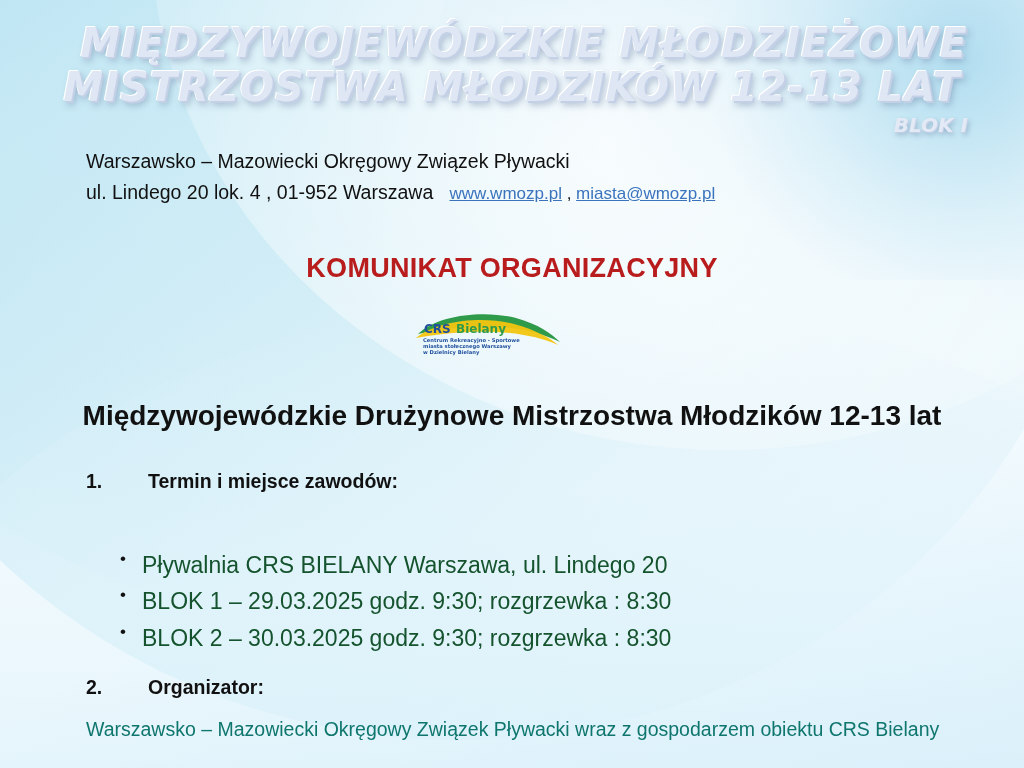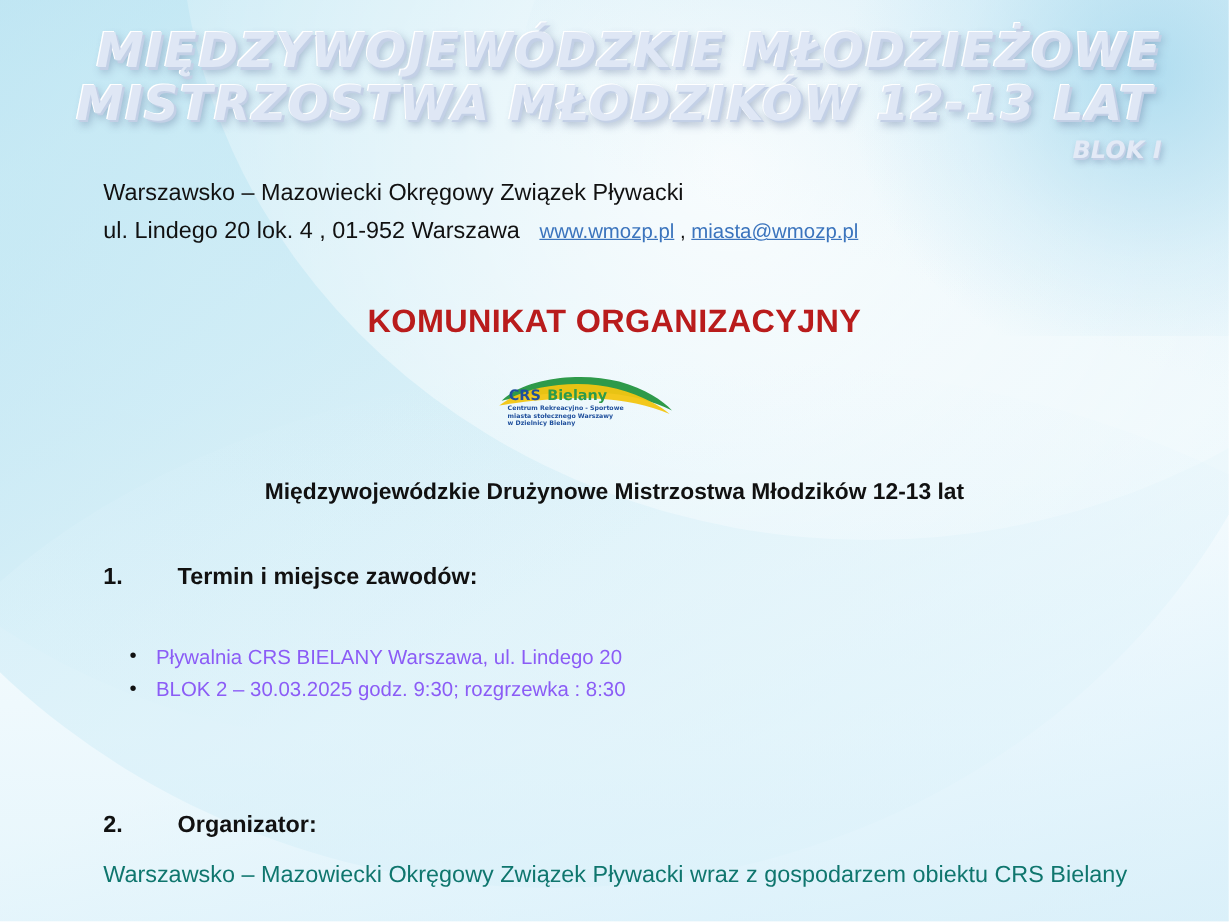--- a/index.html
+++ b/index.html
@@ -173,46 +173,46 @@
     height: 48px;
   }
   .logo svg { display: block; }
 
   .subtitle {
     position: absolute;
     top: 400px;
     left: 0;
     width: 1024px;
     text-align: center;
-    font-size: 19px;
+    font-size: 28px;
     font-weight: bold;
     color: #111;
   }
 
   .sec {
     position: absolute;
     left: 86px;
     font-weight: bold;
     font-size: 19.5px;
     color: #111;
   }
   .sec .num { display: inline-block; width: 62px; }
   .sec1 { top: 470px; }
   .sec2 { top: 676px; }
 
   .bullets {
     position: absolute;
     left: 100px;
     top: 535px;
-    margin: 0;
+    margin: 12px;
     padding: 0;
     list-style: none;
-    font-size: 17px;
+    font-size: 23px;
     line-height: 1.58;
-    color: #8b5cf6;
+    color: #14532d;
   }
   .bullets li {
     position: relative;
     padding-left: 30px;
   }
   .bullets li::before {
     content: "•";
     position: absolute;
     left: 8px;
     top: -1px;
@@ -276,20 +276,21 @@
   </div>
 
   <div class="subtitle">Międzywojewódzkie Drużynowe Mistrzostwa Młodzików 12-13 lat</div>
 
   <div class="sec sec1">
     <span class="num">1.</span><span>Termin i miejsce zawodów:</span>
   </div>
 
   <ul class="bullets">
     <li>Pływalnia CRS BIELANY  Warszawa, ul. Lindego 20</li>
+    <li>BLOK 1 – 29.03.2025 godz. 9:30; rozgrzewka : 8:30</li>
     <li>BLOK 2 – 30.03.2025  godz. 9:30; rozgrzewka : 8:30</li>
   </ul>
 
   <div class="sec sec2">
     <span class="num">2.</span><span>Organizator:</span>
   </div>
 
   <div class="para">Warszawsko – Mazowiecki Okręgowy Związek Pływacki wraz z gospodarzem obiektu CRS Bielany</div>
 
 </div>

